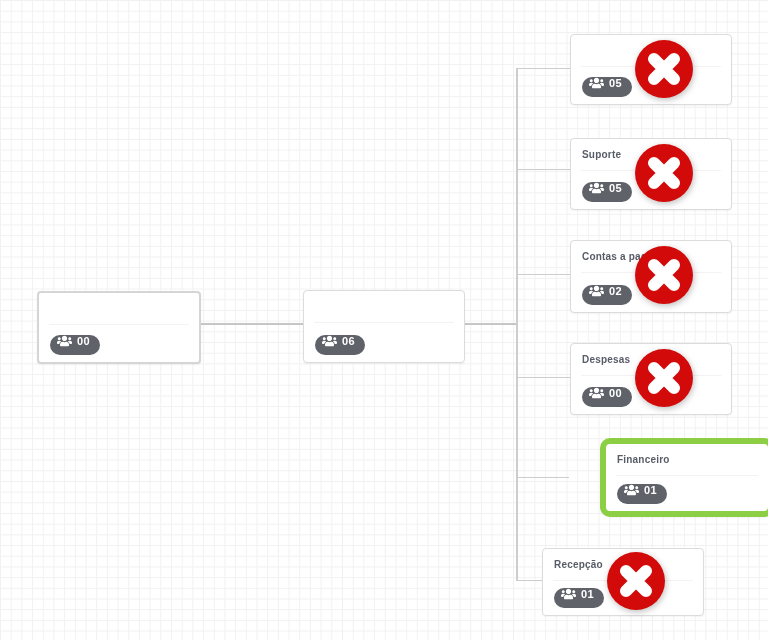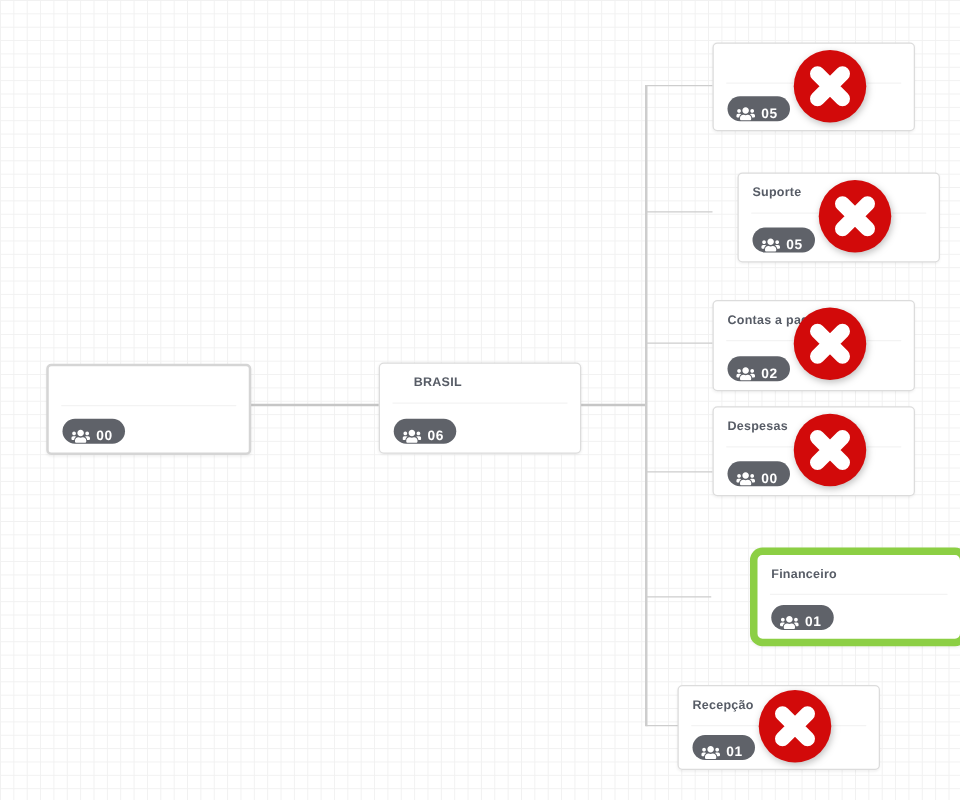--- a/index.html
+++ b/index.html
@@ -42,21 +42,21 @@
     overflow:hidden;
   }
   .node-title.indent{padding-left:27px;}
   .node-divider{
     position:absolute;left:10px;right:10px;top:31px;height:1px;
     background:#f3f3f3;
   }
   .badge{
     position:absolute;left:11px;bottom:7px;
     height:20px;
-    display:inline-flex;align-items:flex-end;gap:5px;
+    display:inline-flex;align-items:flex-start;gap:5px;
     padding:0 10px 0 7px;
     border-radius:10px;
     background:var(--badge-bg,#5f6269);
     color:#ffffff;
     font-size:11px;font-weight:bold;letter-spacing:.5px;
   }
   .badge svg{display:block;}
   .delete-marker{
     position:absolute;left:63px;top:4px;width:60px;height:60px;
     color:var(--delete-red,#d20a0a);
@@ -88,21 +88,20 @@
       <span>
           <svg viewBox="0 0 640 512" width="15" height="12">
             <path fill="#ffffff" d="M96 224c35.3 0 64-28.7 64-64s-28.7-64-64-64-64 28.7-64 64 28.7 64 64 64zm448 0c35.3 0 64-28.7 64-64s-28.7-64-64-64-64 28.7-64 64 28.7 64 64 64zm32 32h-64c-17.6 0-33.5 7.1-45.1 18.6 40.3 22.1 68.9 62 75.1 109.4h66c17.7 0 32-14.3 32-32v-32c0-35.3-28.7-64-64-64zm-256 0c61.9 0 112-50.1 112-112S381.9 32 320 32 208 82.1 208 144s50.1 112 112 112zm76.8 32h-8.3c-20.8 10-43.9 16-68.5 16s-47.6-6-68.5-16h-8.3C179.6 288 128 339.6 128 403.2V432c0 26.5 21.5 48 48 48h288c26.5 0 48-21.5 48-48v-28.8c0-63.6-51.6-115.2-115.2-115.2zm-223.7-13.4C161.5 263.1 145.6 256 128 256H64c-35.3 0-64 28.7-64 64v32c0 17.7 14.3 32 32 32h65.9c6.3-47.4 34.9-87.3 75.2-109.4z"></path>
           </svg>
         </span>
       <span>00</span>
     </div>
   </div>
 
   <div class="node" style="left:303px;top:290px;width:160px;height:71px;">
-    <div class="node-title indent">BRASIL</div>
     <div class="node-divider"></div>
     <div class="badge">
       <span>
           <svg viewBox="0 0 640 512" width="15" height="12">
             <path fill="#ffffff" d="M96 224c35.3 0 64-28.7 64-64s-28.7-64-64-64-64 28.7-64 64 28.7 64 64 64zm448 0c35.3 0 64-28.7 64-64s-28.7-64-64-64-64 28.7-64 64 28.7 64 64 64zm32 32h-64c-17.6 0-33.5 7.1-45.1 18.6 40.3 22.1 68.9 62 75.1 109.4h66c17.7 0 32-14.3 32-32v-32c0-35.3-28.7-64-64-64zm-256 0c61.9 0 112-50.1 112-112S381.9 32 320 32 208 82.1 208 144s50.1 112 112 112zm76.8 32h-8.3c-20.8 10-43.9 16-68.5 16s-47.6-6-68.5-16h-8.3C179.6 288 128 339.6 128 403.2V432c0 26.5 21.5 48 48 48h288c26.5 0 48-21.5 48-48v-28.8c0-63.6-51.6-115.2-115.2-115.2zm-223.7-13.4C161.5 263.1 145.6 256 128 256H64c-35.3 0-64 28.7-64 64v32c0 17.7 14.3 32 32 32h65.9c6.3-47.4 34.9-87.3 75.2-109.4z"></path>
           </svg>
         </span>
       <span>06</span>
     </div>
   </div>
@@ -118,21 +117,21 @@
       <span>05</span>
     </div>
     <div class="delete-marker">
       <svg viewBox="0 0 60 60" width="60" height="60">
           <circle cx="30" cy="30" r="29" fill="currentColor"></circle>
           <path d="M20 20 L40 40 M40 20 L20 40" stroke="#ffffff" stroke-width="12" stroke-linecap="round"></path>
         </svg>
     </div>
   </div>
 
-  <div class="node" style="left:570px;top:138px;width:160px;height:70px;margin-left:20px;">
+  <div class="node" style="left:570px;top:138px;width:160px;height:70px;">
     <div class="node-title">Suporte</div>
     <div class="node-divider"></div>
     <div class="badge">
       <span>
           <svg viewBox="0 0 640 512" width="15" height="12">
             <path fill="#ffffff" d="M96 224c35.3 0 64-28.7 64-64s-28.7-64-64-64-64 28.7-64 64 28.7 64 64 64zm448 0c35.3 0 64-28.7 64-64s-28.7-64-64-64-64 28.7-64 64 28.7 64 64 64zm32 32h-64c-17.6 0-33.5 7.1-45.1 18.6 40.3 22.1 68.9 62 75.1 109.4h66c17.7 0 32-14.3 32-32v-32c0-35.3-28.7-64-64-64zm-256 0c61.9 0 112-50.1 112-112S381.9 32 320 32 208 82.1 208 144s50.1 112 112 112zm76.8 32h-8.3c-20.8 10-43.9 16-68.5 16s-47.6-6-68.5-16h-8.3C179.6 288 128 339.6 128 403.2V432c0 26.5 21.5 48 48 48h288c26.5 0 48-21.5 48-48v-28.8c0-63.6-51.6-115.2-115.2-115.2zm-223.7-13.4C161.5 263.1 145.6 256 128 256H64c-35.3 0-64 28.7-64 64v32c0 17.7 14.3 32 32 32h65.9c6.3-47.4 34.9-87.3 75.2-109.4z"></path>
           </svg>
         </span>
       <span>05</span>
     </div>
@@ -156,21 +155,21 @@
       <span>02</span>
     </div>
     <div class="delete-marker">
       <svg viewBox="0 0 60 60" width="60" height="60">
           <circle cx="30" cy="30" r="29" fill="currentColor"></circle>
           <path d="M20 20 L40 40 M40 20 L20 40" stroke="#ffffff" stroke-width="12" stroke-linecap="round"></path>
         </svg>
     </div>
   </div>
 
-  <div class="node" style="left:570px;top:325px;width:160px;height:70px;">
+  <div class="node" style="left:570px;top:343px;width:160px;height:70px;">
     <div class="node-title">Despesas</div>
     <div class="node-divider"></div>
     <div class="badge">
       <span>
           <svg viewBox="0 0 640 512" width="15" height="12">
             <path fill="#ffffff" d="M96 224c35.3 0 64-28.7 64-64s-28.7-64-64-64-64 28.7-64 64 28.7 64 64 64zm448 0c35.3 0 64-28.7 64-64s-28.7-64-64-64-64 28.7-64 64 28.7 64 64 64zm32 32h-64c-17.6 0-33.5 7.1-45.1 18.6 40.3 22.1 68.9 62 75.1 109.4h66c17.7 0 32-14.3 32-32v-32c0-35.3-28.7-64-64-64zm-256 0c61.9 0 112-50.1 112-112S381.9 32 320 32 208 82.1 208 144s50.1 112 112 112zm76.8 32h-8.3c-20.8 10-43.9 16-68.5 16s-47.6-6-68.5-16h-8.3C179.6 288 128 339.6 128 403.2V432c0 26.5 21.5 48 48 48h288c26.5 0 48-21.5 48-48v-28.8c0-63.6-51.6-115.2-115.2-115.2zm-223.7-13.4C161.5 263.1 145.6 256 128 256H64c-35.3 0-64 28.7-64 64v32c0 17.7 14.3 32 32 32h65.9c6.3-47.4 34.9-87.3 75.2-109.4z"></path>
           </svg>
         </span>
       <span>00</span>
     </div>

